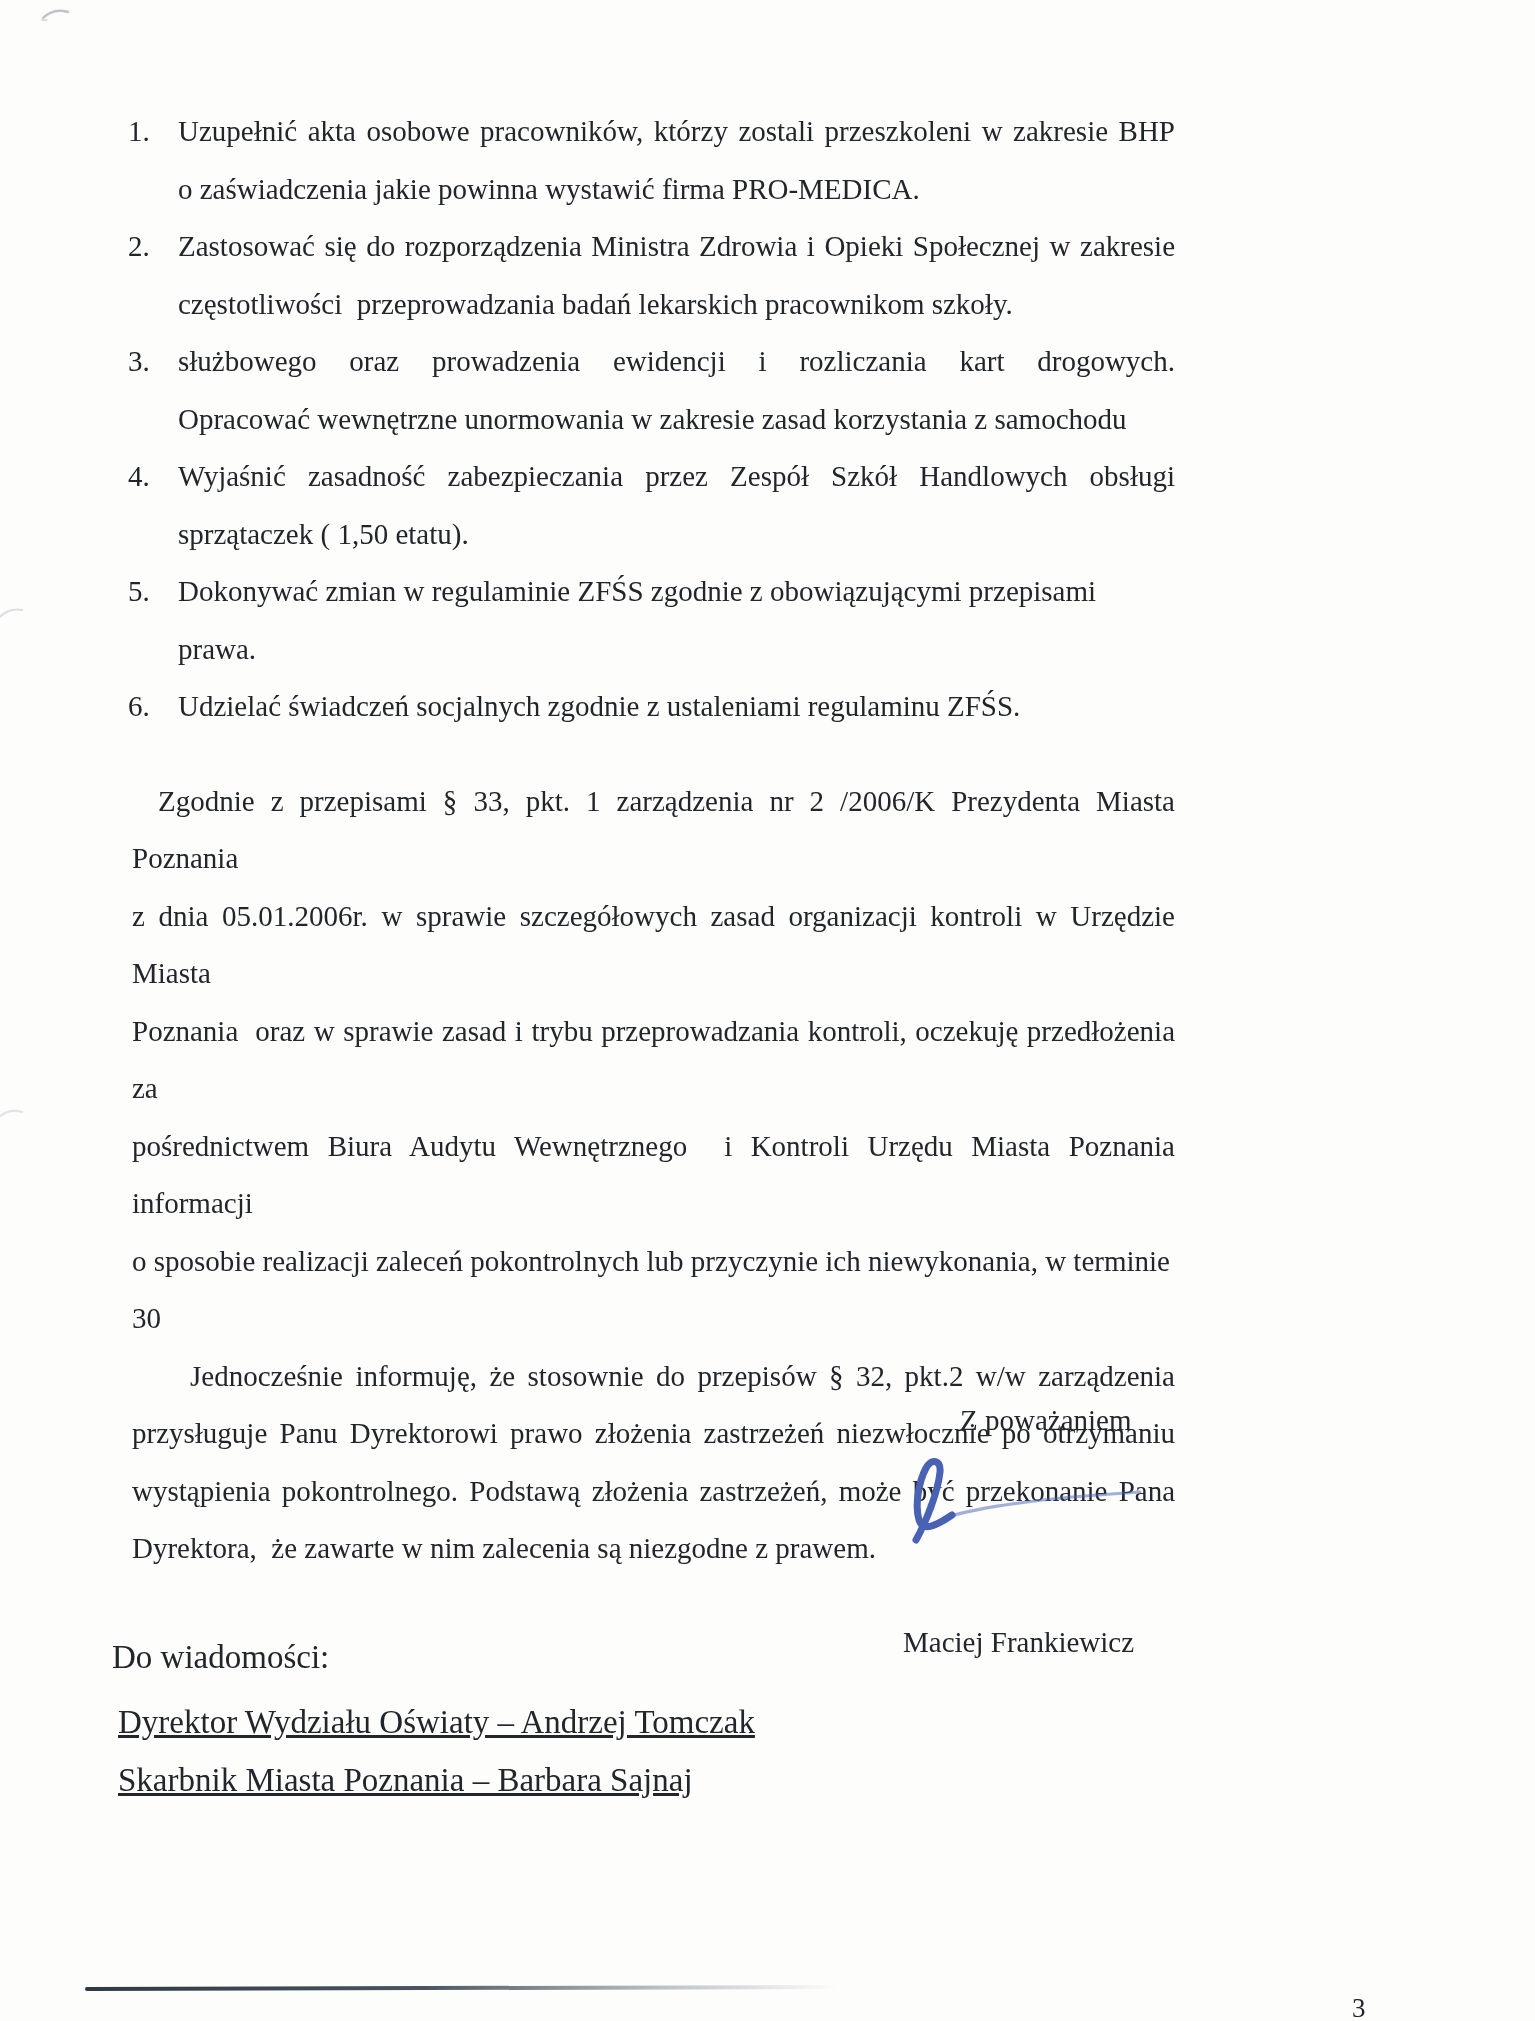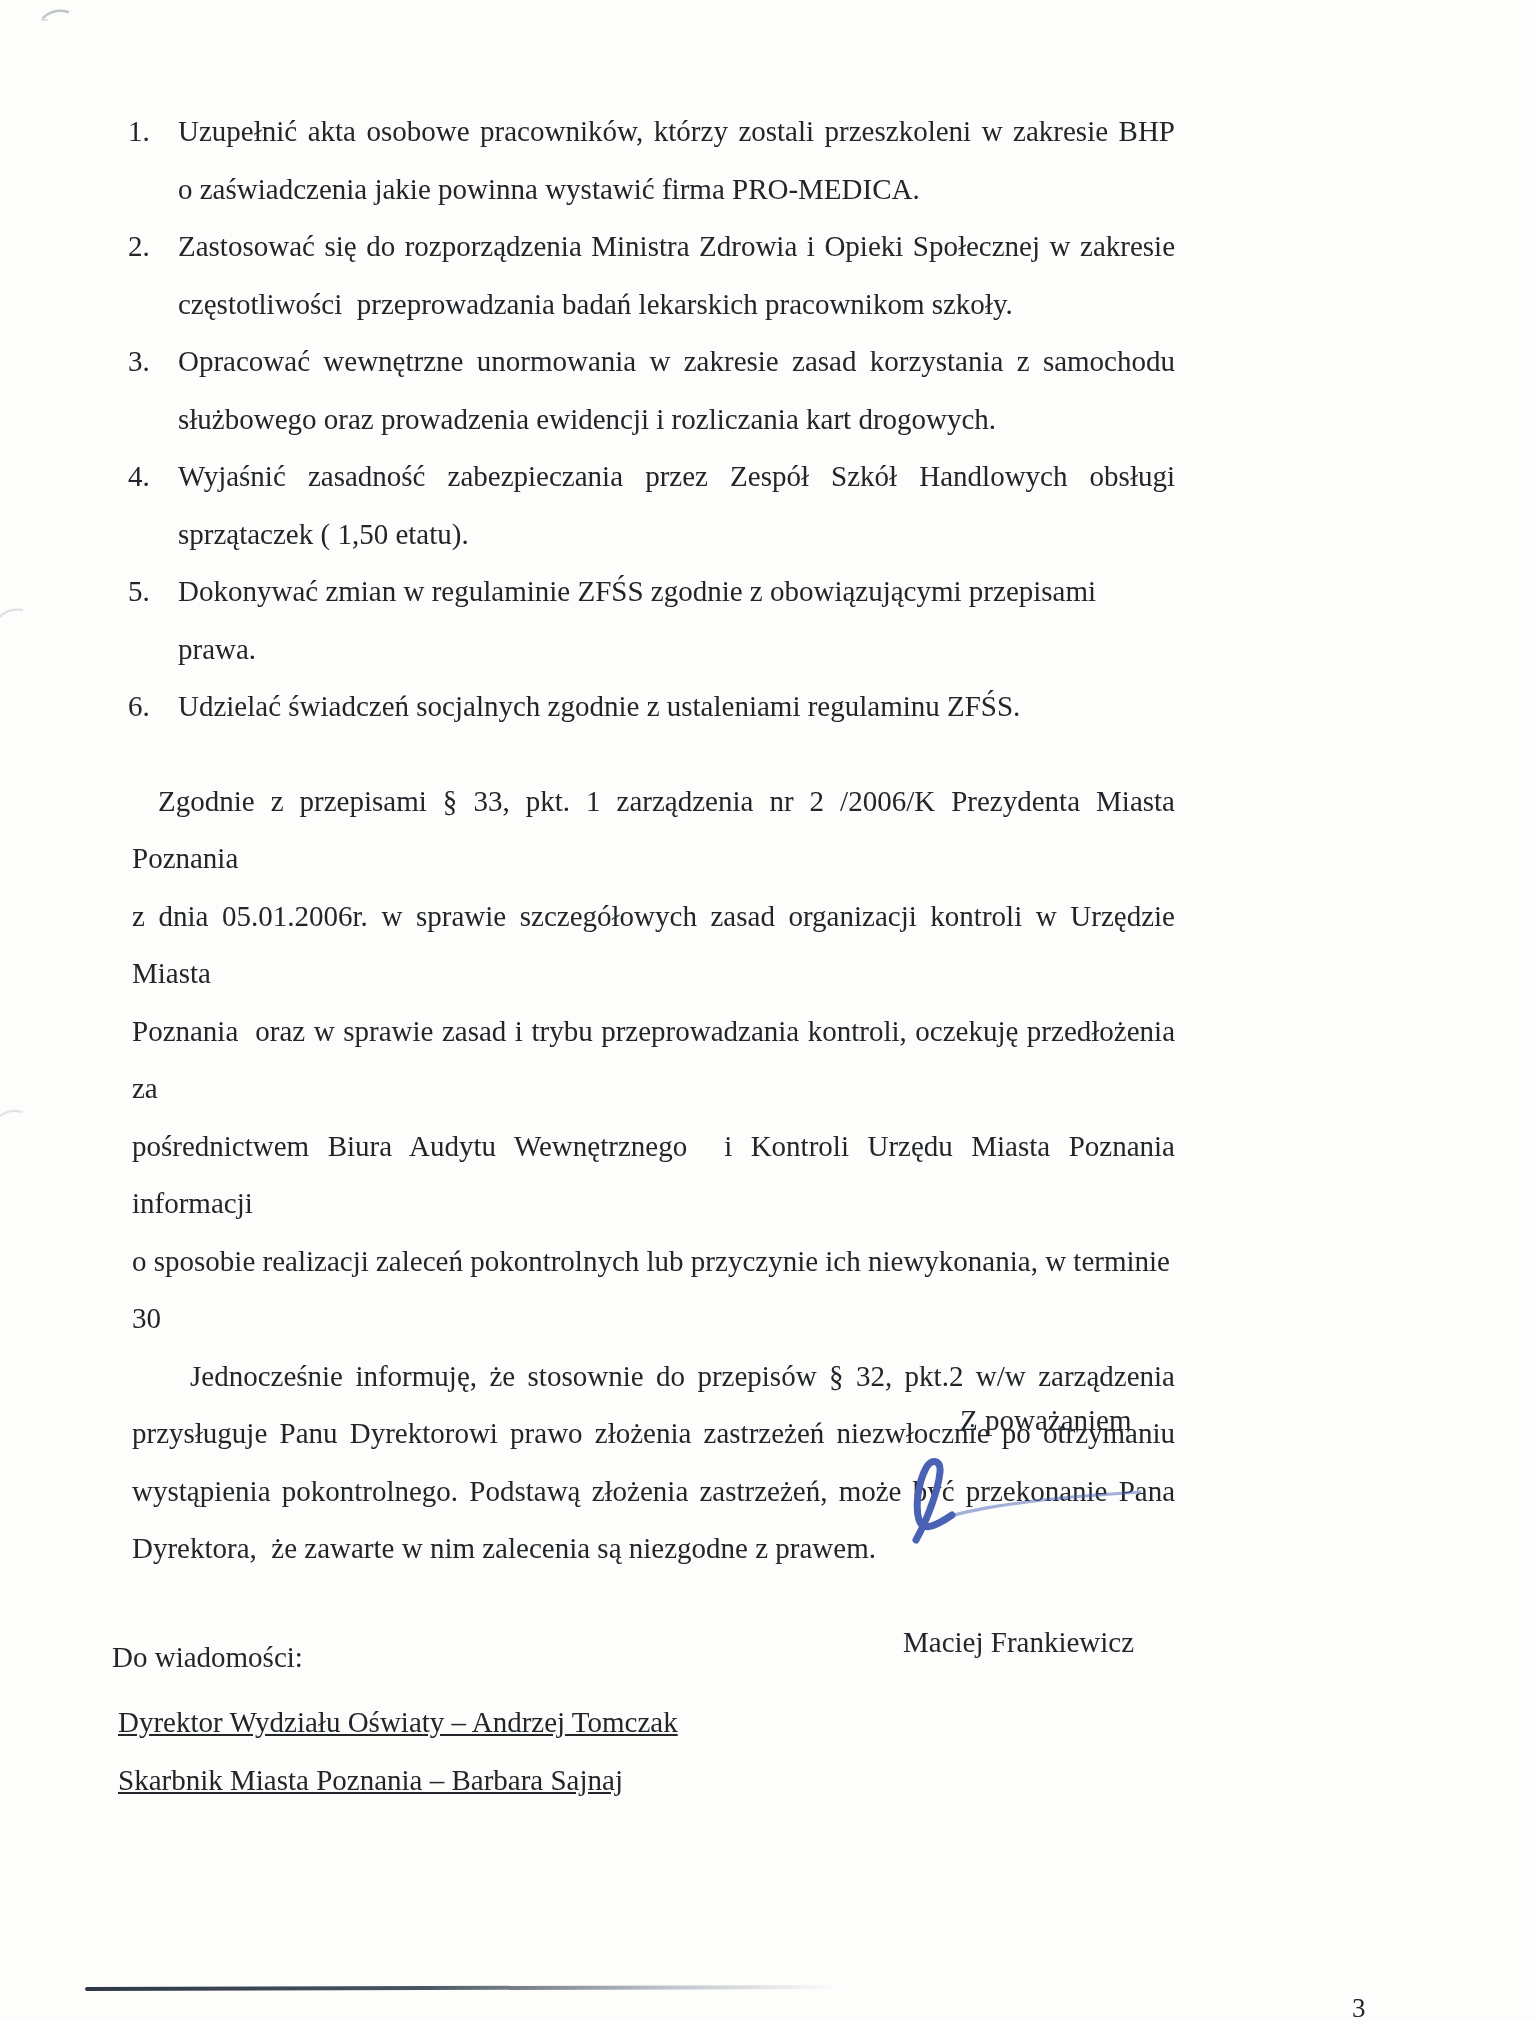--- a/index.html
+++ b/index.html
@@ -27,21 +27,21 @@
   .rec-item { position:relative; }
   .num { position:absolute; left:-50px; top:0; }
   .paras { margin-top:37px;margin-left:17px; }
   .paras .paragraph:nth-of-type(1) .line:first-child { text-indent:26px; }
   .paras .paragraph:nth-of-type(2) .line:first-child { text-indent:58px; }
 
   .closing  { position:absolute; left:960px; top:1404px; font-size:29px; }
   .sig-svg  { position:absolute; left:888px; top:1452px; }
   .sig-name { position:absolute; left:903px; top:1626px; font-size:29px; }
 
-  .distribution { position:absolute; left:112px; top:1628px; font-size:29px; line-height:58.5px; }
+  .distribution { position:absolute; left:112px; top:1628px; font-size:33px; line-height:58.5px; }
   .distribution ul { list-style:none; margin:6px; padding:0;text-decoration:underline; }
 
   .bottom-rule {
     position:absolute; left:85px; top:1986px; width:752px; height:4px;
     background:linear-gradient(to right,#2f3943,#49555f 45%,rgba(118,130,142,.45) 78%,rgba(118,130,142,0));
     transform:rotate(-0.15deg);
     border-radius:2px;
   }
   .page-num { position:absolute; left:1352px; top:1993px; font-size:27px; }
 
@@ -87,23 +87,23 @@
               <div class="line">Zastosować się do rozporządzenia Ministra Zdrowia i Opieki Społecznej w zakresie</div>
 
               <div class="line">częstotliwości  przeprowadzania badań lekarskich pracownikom szkoły.</div>
             </div>
         </li>
 
         <li class="rec-item">
           <span class="num">3.</span>
           <div class="item-lines">
 
+              <div class="line">służbowego oraz prowadzenia ewidencji i rozliczania kart drogowych.</div>
+
               <div class="line">Opracować wewnętrzne unormowania w zakresie zasad korzystania z samochodu</div>
-
-              <div class="line">służbowego oraz prowadzenia ewidencji i rozliczania kart drogowych.</div>
             </div>
         </li>
 
         <li class="rec-item">
           <span class="num">4.</span>
           <div class="item-lines">
 
               <div class="line">Wyjaśnić zasadność zabezpieczania przez Zespół Szkół Handlowych obsługi</div>
 
 

